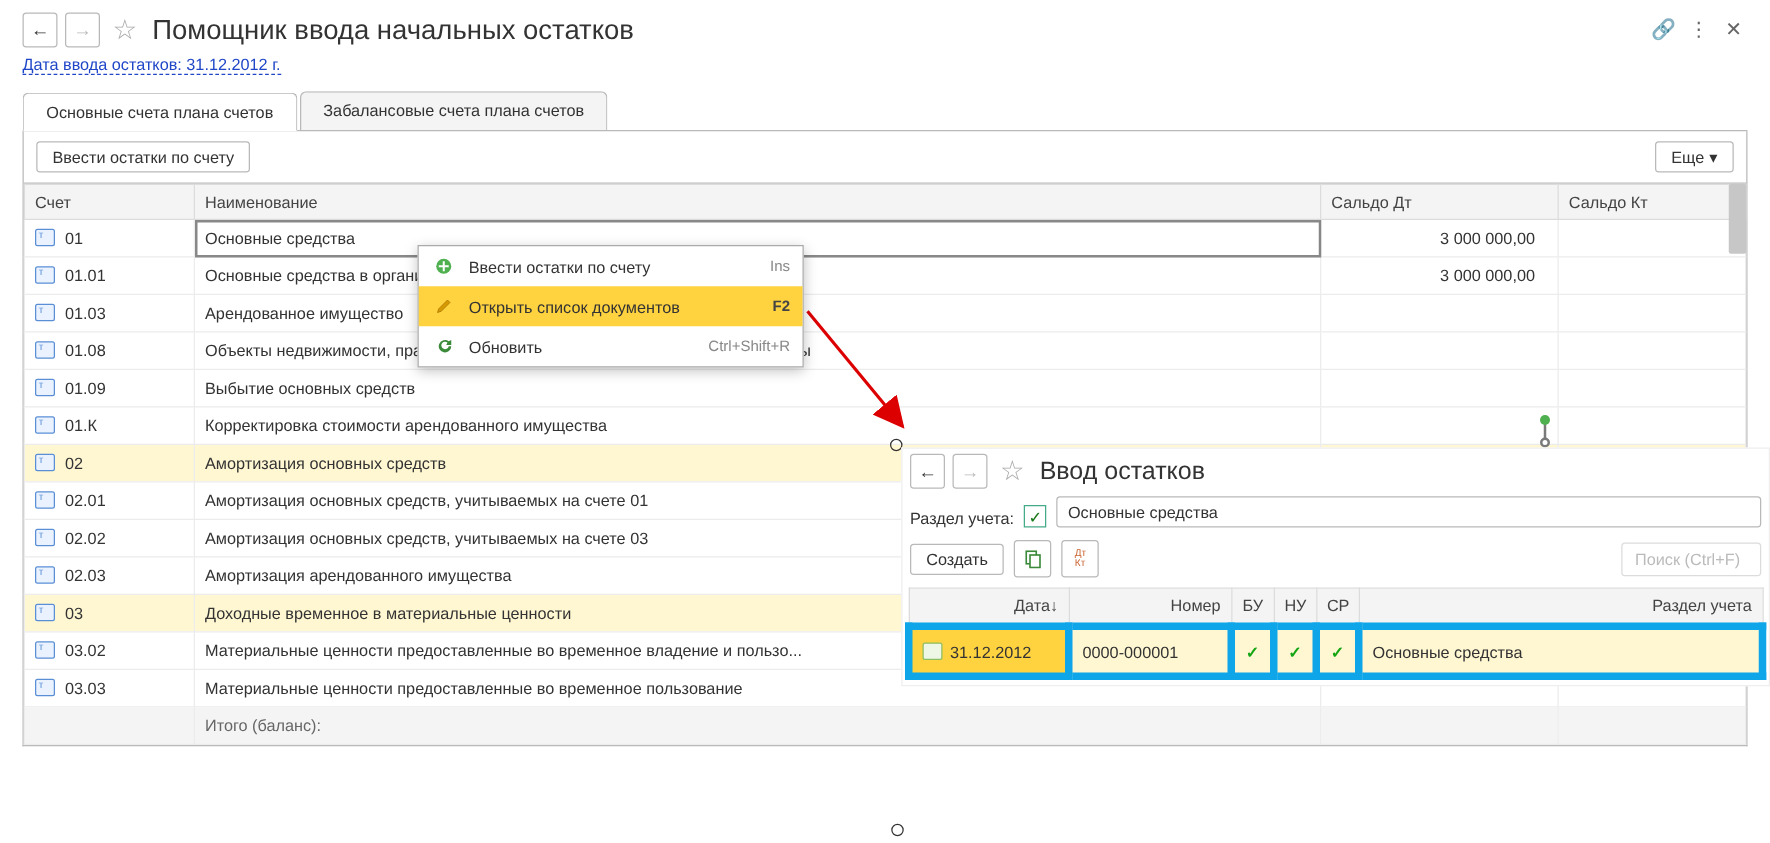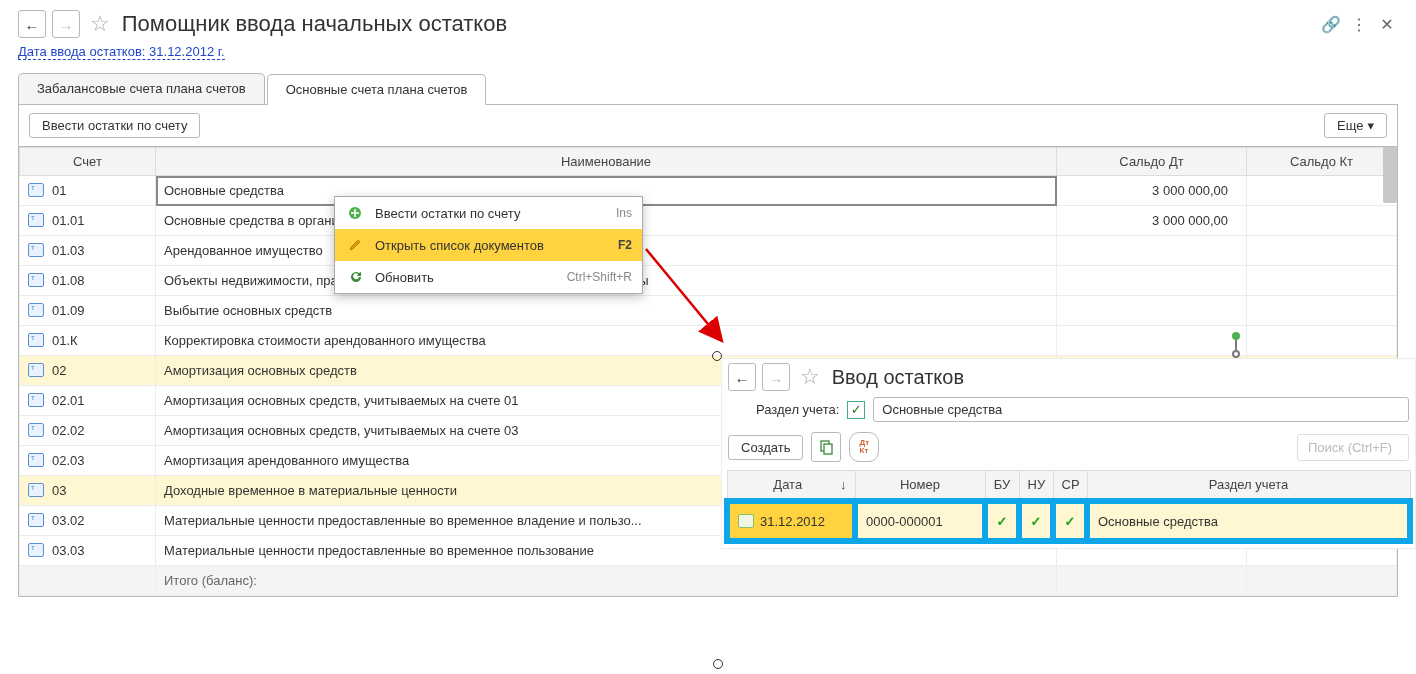--- a/index.html
+++ b/index.html
@@ -29,47 +29,47 @@
   .tabs{display:flex; border-bottom:1px solid var(--bdr); margin-top:14px;}
   .tab{padding:7px 18px; border:1px solid var(--bdr); border-bottom:none; background:var(--hdr-bg); cursor:pointer; border-top-left-radius:5px; border-top-right-radius:5px; margin-right:2px; position:relative;}
   .tab.active{background:#fff; border-bottom:1px solid #fff; top:1px;}
   
   .panel{border:1px solid var(--bdr); border-top:none; padding:0;}
   .tb{display:flex; padding:8px 10px; align-items:center; gap:8px;}
   .btn{border:1px solid var(--bdr); background:#fff; border-radius:3px; padding:4px 12px; cursor:pointer; display:inline-flex; align-items:center; gap:4px;}
   
   .tbl-wrap{border-top:1px solid var(--bdr); position:relative;}
   .tbl{width:100%; border-collapse:collapse; table-layout:fixed;}
-  .tbl th{background:var(--hdr-bg); border:1px solid var(--bdr-lt); text-align:center; font-weight:400; padding:6px 8px; color:#444;}
+  .tbl th{background:var(--hdr-bg); border:1px solid var(--bdr-lt); text-align:left; font-weight:400; padding:6px 8px; color:#444;}
   .tbl td{border:1px solid #ececec; padding:0 8px; height:var(--row-h); white-space:nowrap; overflow:hidden; text-overflow:ellipsis;}
   .tbl .num{text-align:right; padding-right:18px;}
   .tbl tr.hl{background:var(--hl-row);}
   .tbl .sel{outline:2px solid #888; outline-offset:-2px; background:#fff;}
   .ticon{display:inline-block; width:14px; height:12px; border:1px solid #5a8fd6; background:#eaf2ff; margin-right:8px; vertical-align:-2px; border-radius:2px; position:relative;}
   .ticon::before{content:"т"; font-size:8px; color:#5a8fd6; position:absolute; left:2px; top:-1px;}
   .scroll-thumb{position:absolute; right:0; top:0; width:14px; height:56px; background:#c7c7c7; border-radius:2px;}
   
   .ctx{position:absolute; left:334px; top:196px; width:307px; background:#fff; border:1px solid #aaa; box-shadow:0 3px 10px rgba(0,0,0,.25); z-index:10;}
   .ctx-row{display:flex; align-items:center; height:32px; padding:0 10px; cursor:pointer;}
   .ctx-row .mi{width:20px; height:20px; margin-right:10px; display:inline-flex; align-items:center; justify-content:center; font-size:14px;}
   .ctx-row .lbl{flex:1;}
   .ctx-row .sc{color:#888; font-size:12px;}
   .ctx-row.hi{background:var(--hl);}
   .ctx-row.hi .sc{color:#444;font-weight:bold;}
   
   .arrow{position:absolute; left:640px; top:243px; z-index:5; pointer-events:none;}
   
   .win2{position:absolute; left:721px; top:358px; right:0; background:#fff; border:1px solid #eee; padding:4px 2px;}
   .win2 .hdr-row{padding:0 4px;}
-  .sec-row{display:flex; align-items:center; gap:8px; padding:6px 4px 10px;margin-left:28px;}
+  .sec-row{display:flex; align-items:flex-end; gap:8px; padding:6px 4px 10px;}
   .chk{width:16px; height:16px; border:1px solid #4a8; display:inline-flex; align-items:center; justify-content:center; color:#1a7a1a; font-size:13px;}
   .field{flex:1; border:1px solid var(--bdr); border-radius:3px; padding:4px 8px; background:#fff;}
   .icon-square{width:28px; height:28px; border:1px solid var(--bdr); border-radius:3px; display:inline-flex; align-items:center; justify-content:center; background:#fff;cursor:pointer;}
   .search-ph{border:1px solid var(--bdr-lt); border-radius:3px; padding:5px 10px; color:#bbb; min-width:90px;}
-  .tbl2 th{background:var(--hdr-bg); border:1px solid var(--bdr-lt); text-align:center; font-weight:400; padding:6px 8px; color:#444;}
+  .tbl2 th{background:var(--hdr-bg); border:1px solid var(--bdr-lt); text-align:right; font-weight:400; padding:6px 8px; color:#444;}
   .tbl2 td{border:6px solid #0ea5e9; padding:4px 8px; height:26px;}
   .tbl2 tr.sel-row td:first-child{background:var(--hl);}
   .tbl2 tr.sel-row{background:var(--hl-row);}
   .chkmark{color:#14a514; font-weight:bold;}
   .docicon{display:inline-block; width:14px; height:12px; background:#eef7e6; border:1px solid #8bbf63; margin-right:6px; vertical-align:-2px; border-radius:2px;}
   .connector{position:absolute; right:176px; top:332px; width:8px; height:26px;}
   .connector::before{content:""; position:absolute; left:3px; top:2px; width:2px; height:22px; background:#7a7a7a;}
   .connector::after{content:""; position:absolute; left:0; top:0; width:8px; height:8px; border-radius:50%; background:#4fb04f;}
   .connector .dot2{position:absolute; left:0; bottom:0; width:8px; height:8px; border-radius:50%; border:2px solid #7a7a7a; background:#fff; box-sizing:border-box;}
   .footer-row td{background:var(--hdr-bg); color:#666;}
@@ -87,22 +87,22 @@
     <span class="spacer"></span>
     <span class="icon-btn">🔗</span>
     <span class="icon-btn">⋮</span>
     <span class="icon-btn">✕</span>
   </div>
   <div class="link-line">
     <a href="#" class="dlink">Дата ввода остатков: 31.12.2012 г.</a>
   </div>
 
   <div class="tabs">
+    <div class="tab active">Основные счета плана счетов</div>
     <div class="tab">Забалансовые счета плана счетов</div>
-    <div class="tab active">Основные счета плана счетов</div>
   </div>
 
   <div class="panel">
     <div class="tb">
       <span class="btn">Ввести остатки по счету</span>
       <span class="spacer"></span>
       <span class="btn">
           <span>Еще</span> 
           <span>▾</span>
         </span>
@@ -276,21 +276,21 @@
     <span class="field">Основные средства</span>
   </div>
   <div class="tb" style="padding:0 4px 8px;">
     <span class="btn">Создать</span>
     <span class="icon-square">
       <svg width="16" height="16" viewBox="0 0 16 16">
           <rect x="3" y="2" width="8" height="10" fill="none" stroke="#3a8a3a" stroke-width="1.3"></rect>
           <rect x="6" y="5" width="8" height="10" fill="#fff" stroke="#3a8a3a" stroke-width="1.3"></rect>
         </svg>
     </span>
-    <span class="icon-square" style="font-size:8px; line-height:8px; color:#c63; font-weight:bold;border-radius:10px;">Дт<br>Кт</span>
+    <span class="icon-square" style="font-size:8px; line-height:8px; color:#c63; font-weight:normal;">Дт<br>Кт</span>
     <span class="spacer"></span>
     <span class="search-ph">Поиск (Ctrl+F)</span>
   </div>
   <table class="tbl2" style="width:100%; border-collapse:collapse; table-layout:fixed;">
     <colgroup>
       <col style="width:128px">
         <col style="width:130px">
         <col style="width:34px">
         <col style="width:34px">
         <col style="width:34px">

